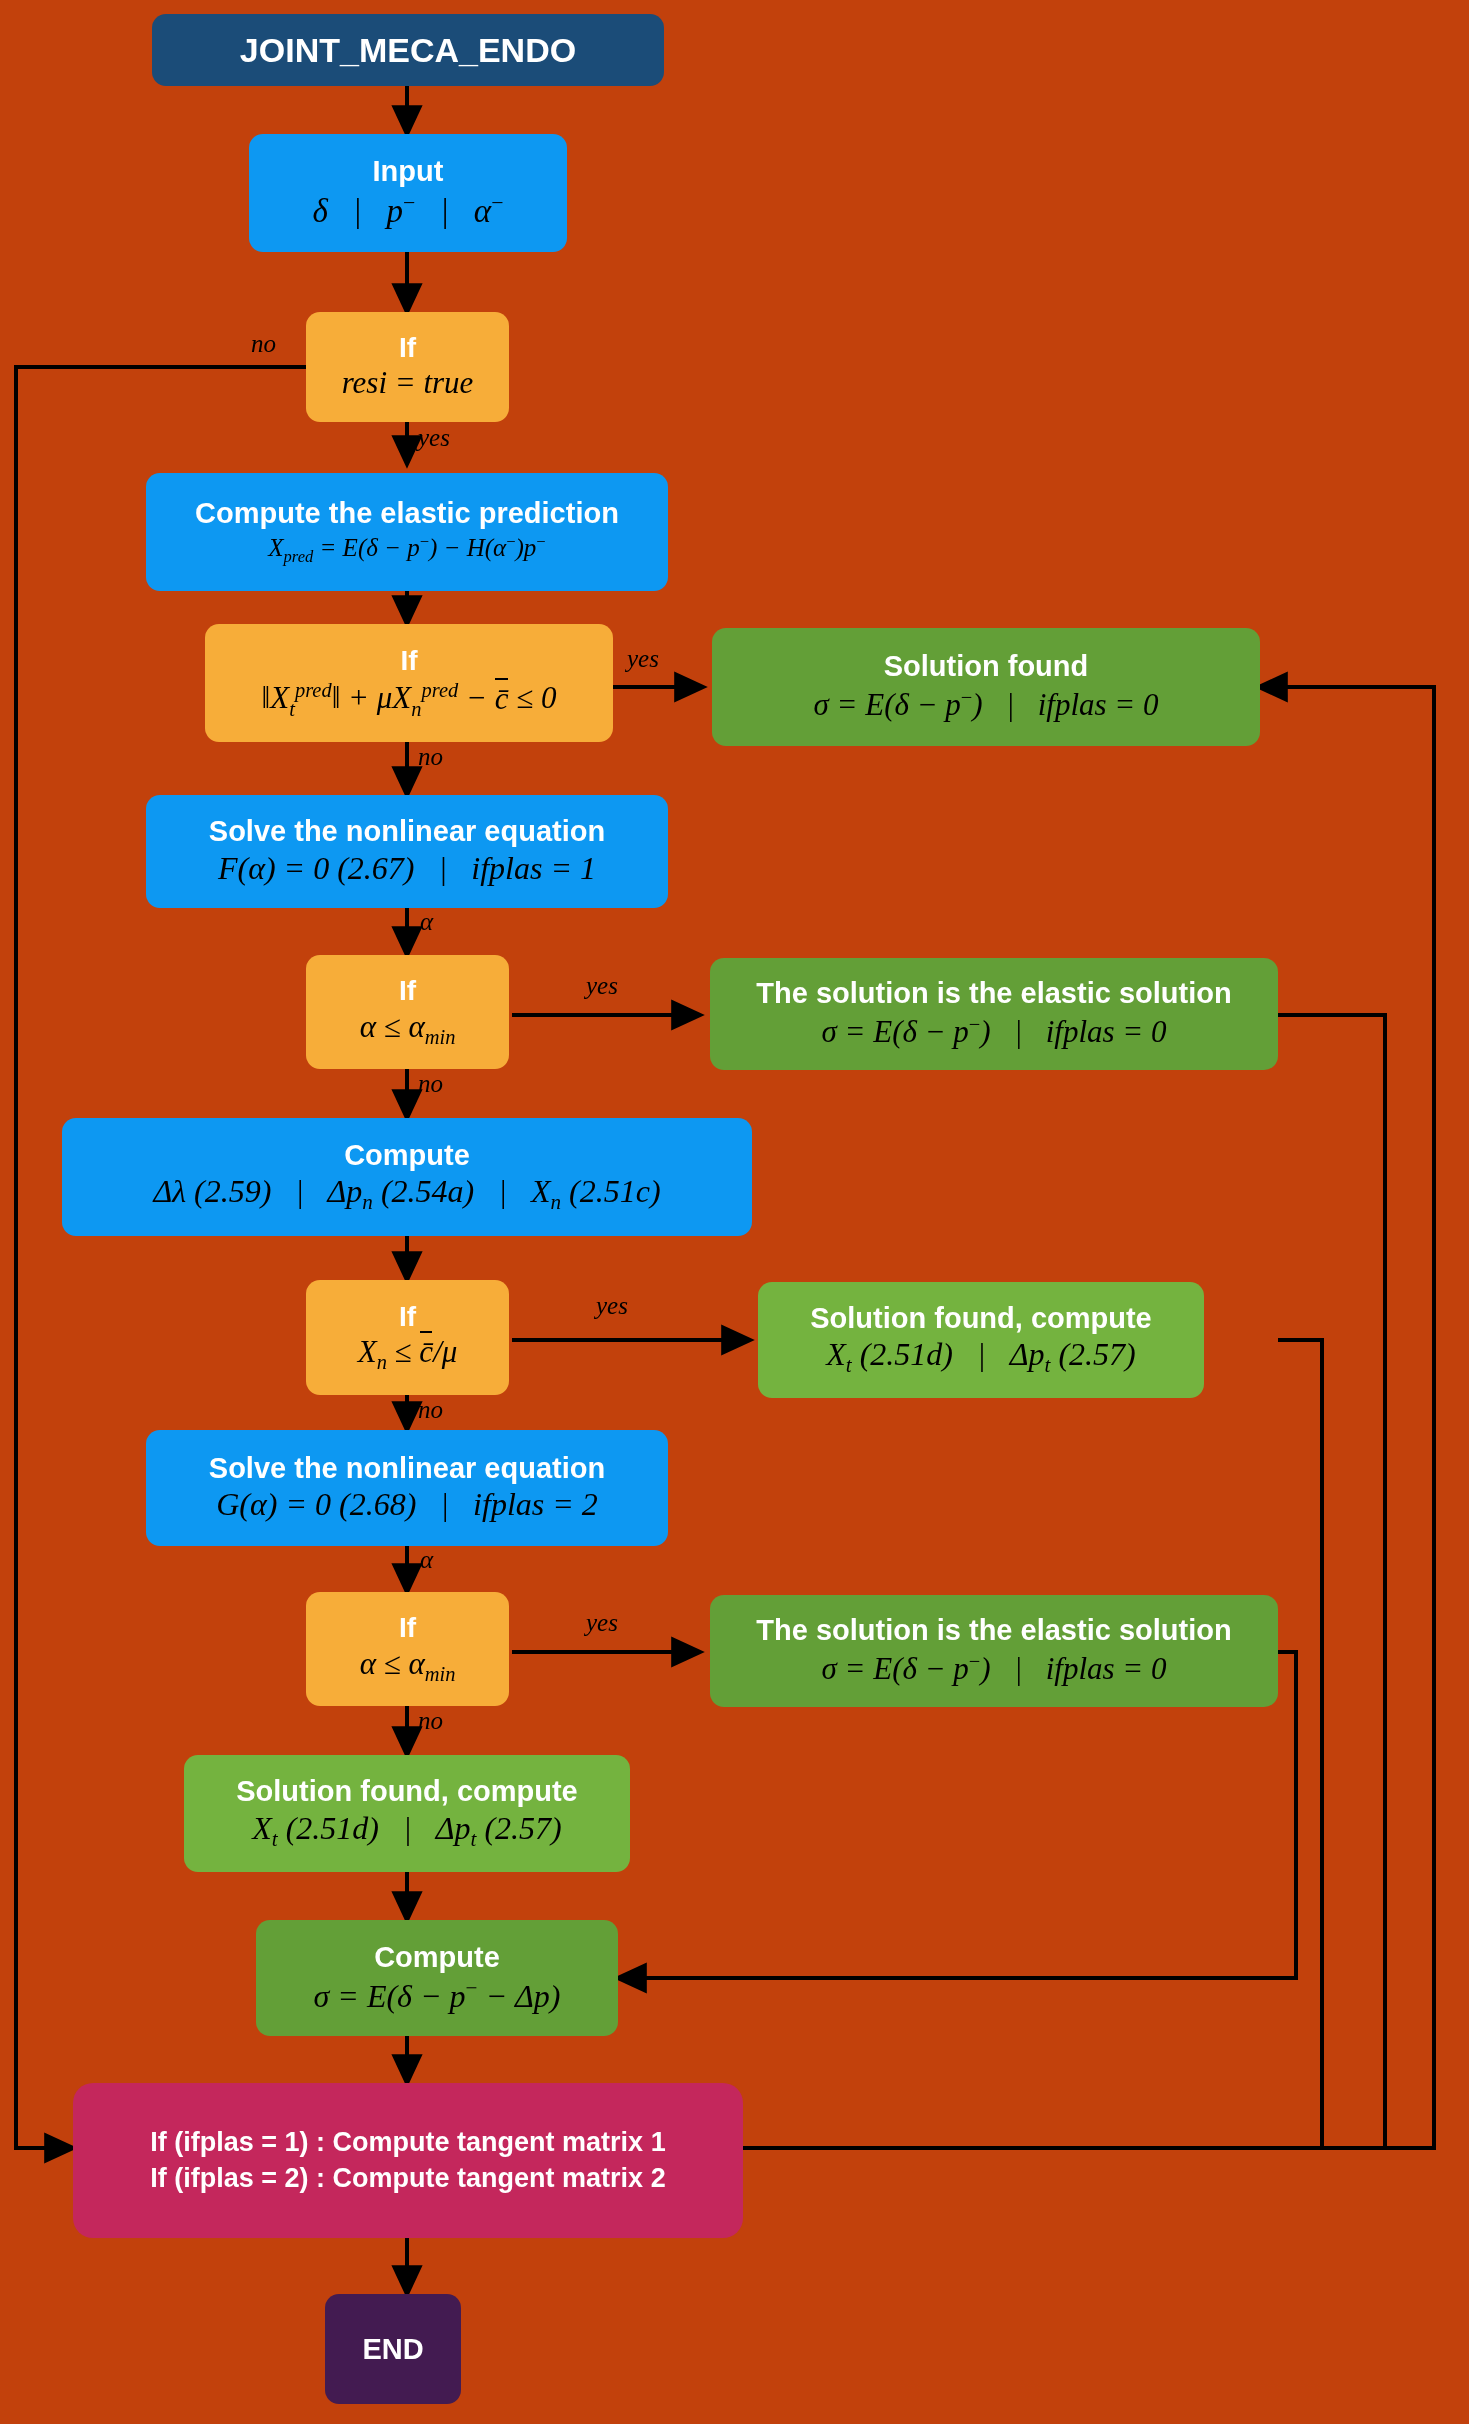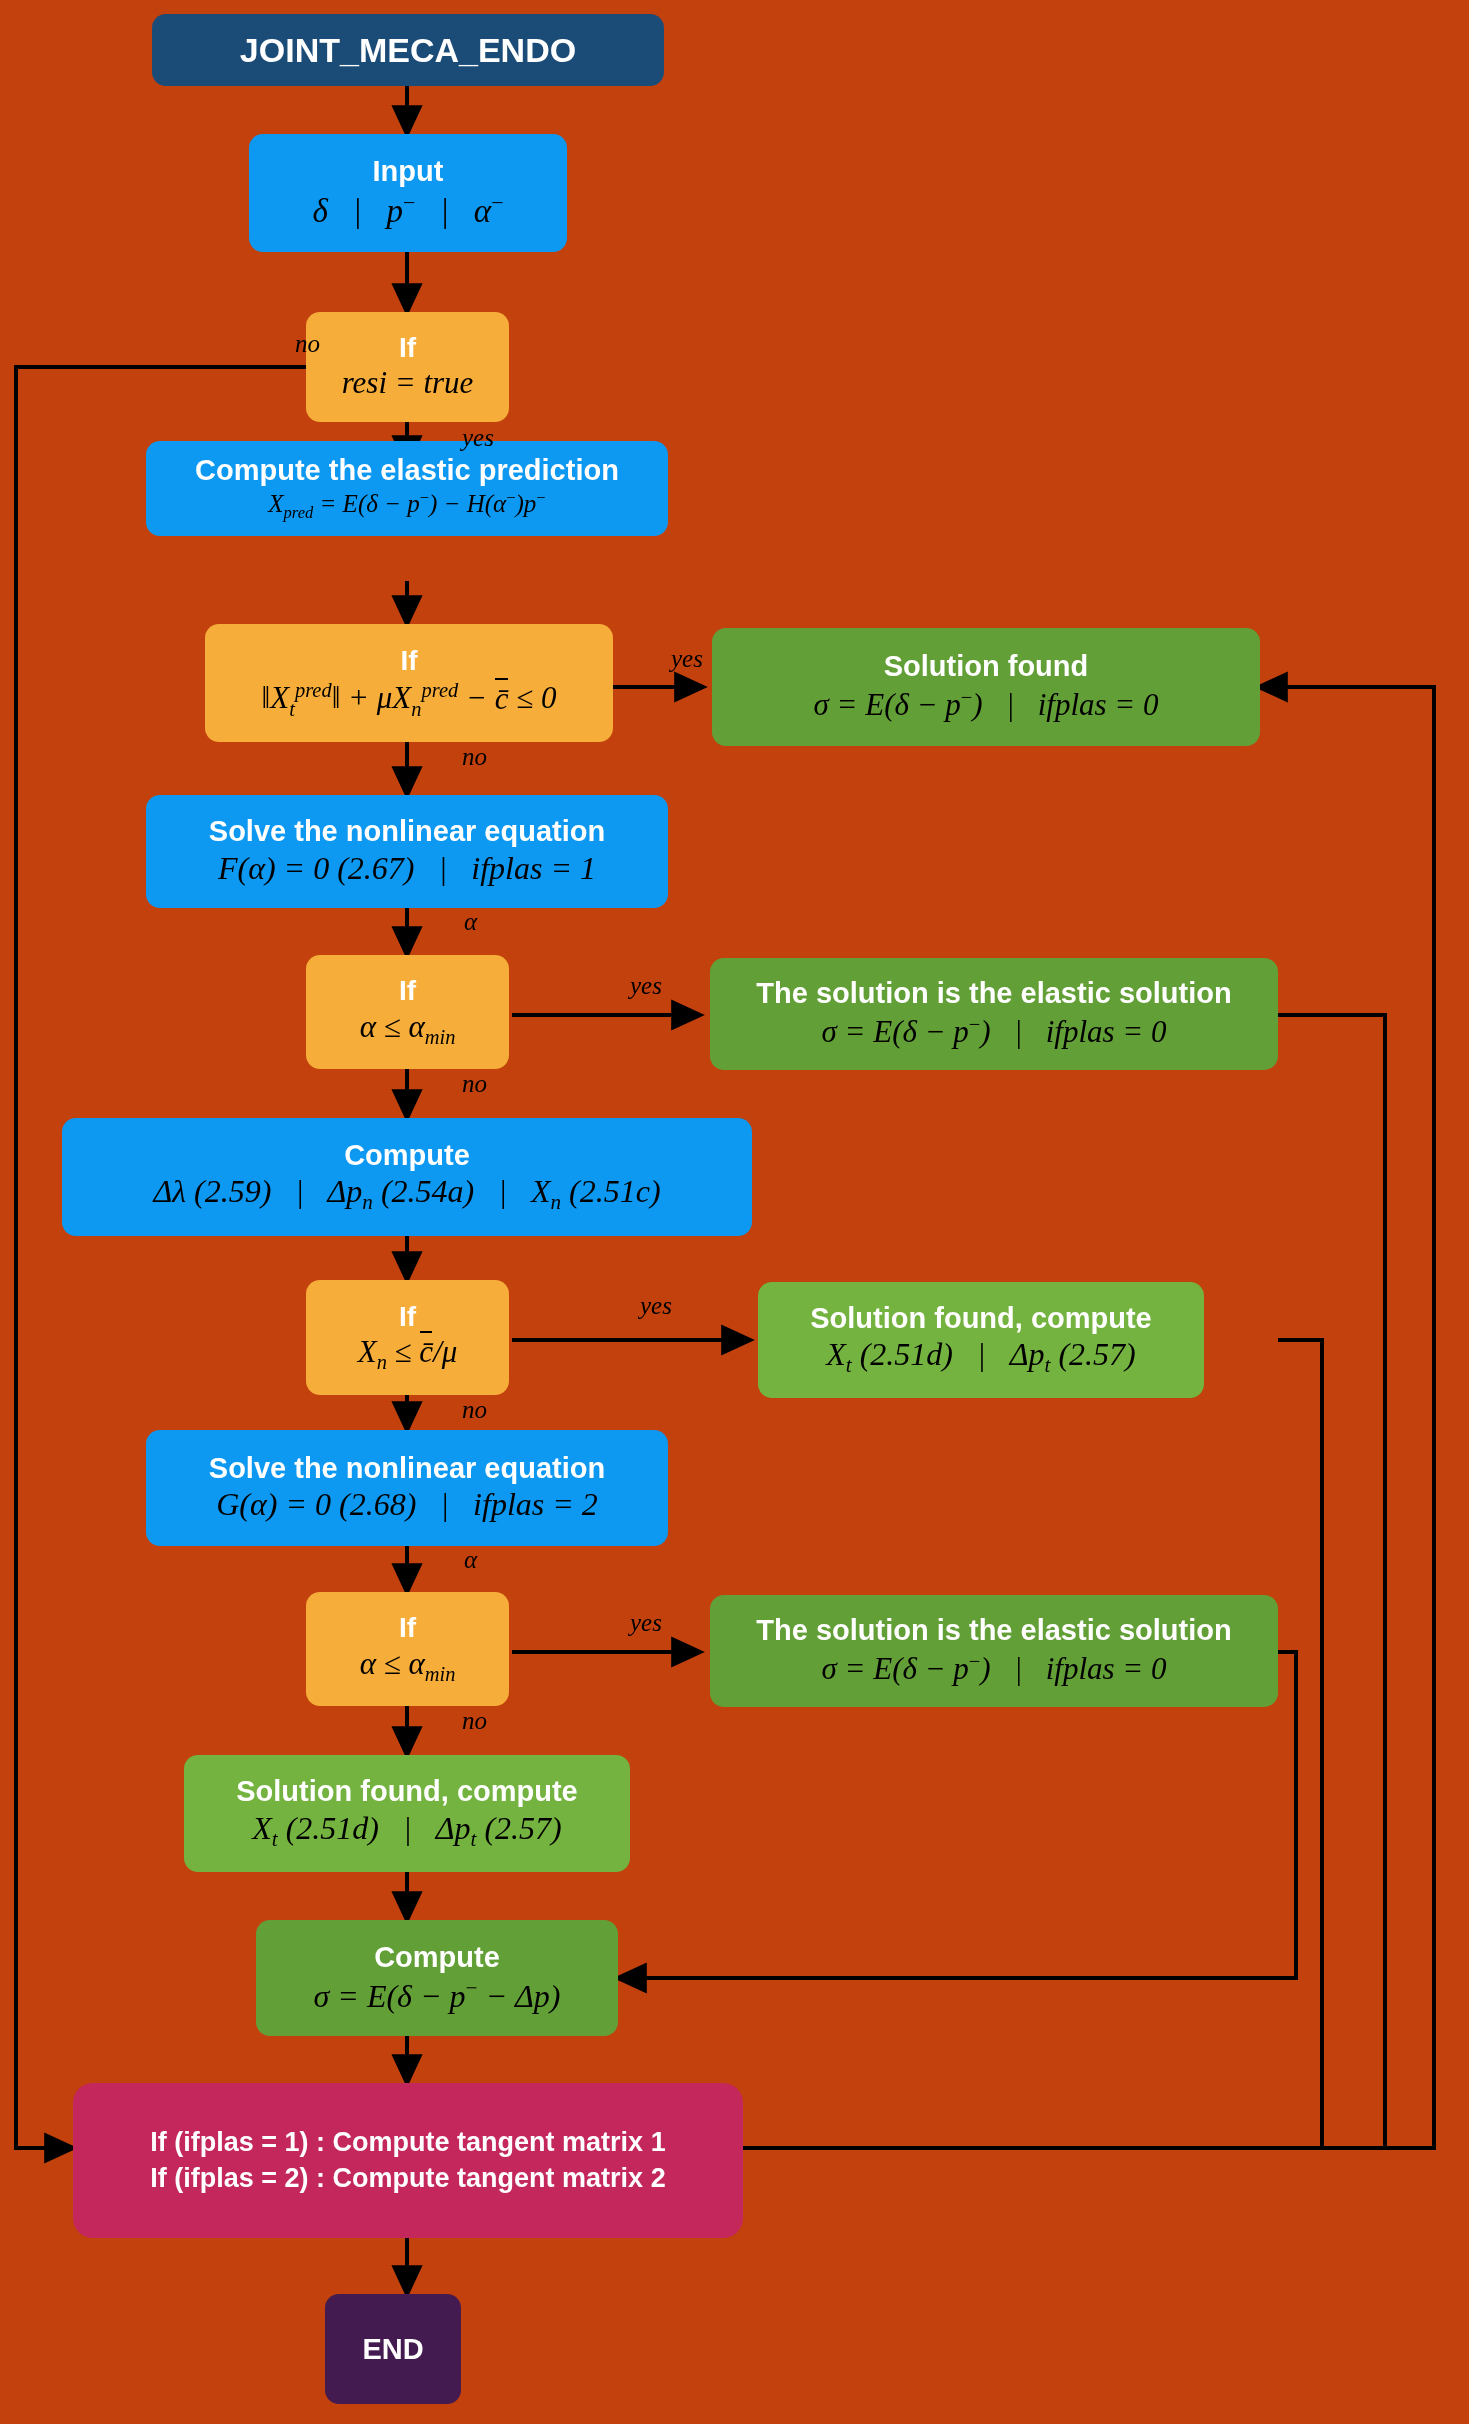--- a/index.html
+++ b/index.html
@@ -16,21 +16,21 @@
 
   .c-navy{background:#1b4c78;}
   .c-blue{background:#0d98f2;}
   .c-orange{background:#f7ad39;}
   .c-green{background:#639f37;}
   .c-lgreen{background:#74b33f;}
   .c-pink{background:#c4275c;}
   .c-purple{background:#431b51;}
 
   .lab{position:absolute;font-family:"Liberation Serif",serif;font-style:italic;
-       font-size:25px;color:#000;white-space:nowrap;margin-left:44px;}
+       font-size:25px;color:#000;white-space:nowrap;}
 
   .pinkline{font-weight:bold;color:#fff;font-size:27px;line-height:1.32;white-space:nowrap;}
   sub{font-size:0.66em;font-style:italic;}
   sup{font-size:0.66em;}
   .ovl{position:relative;}
   .ovl::after{content:"";position:absolute;left:6%;right:6%;top:-0.09em;height:2px;background:#000;}
 </style>
 </head>
 <body>
 
@@ -104,21 +104,21 @@
       δ &nbsp;&nbsp;|&nbsp;&nbsp; p<sup class="up">−</sup>
       &nbsp;&nbsp;|&nbsp;&nbsp; α<sup class="up">−</sup>
     </div>
   </div>
 
   <div class="node c-orange" style="left:306px;top:312px;width:203px;height:110px;">
     <div class="n-title" style="font-size:28px;">If</div>
     <div class="n-math" style="font-size:31px;margin-top:2px;">resi = true</div>
   </div>
 
-  <div class="node c-blue" style="left:146px;top:441px;width:522px;height:95px;">
+  <div class="node c-blue" style="left:146px;top:473px;width:522px;height:118px;">
     <div class="n-title" style="font-size:29px;">Compute the elastic prediction</div>
     <div class="n-math" style="font-size:25px;margin-top:2px;">
       X<sub>pred</sub> = E(δ − p<sup class="up">−</sup>)
       − H(α<sup class="up">−</sup>)p<sup class="up">−</sup>
     </div>
   </div>
 
   <div class="node c-orange" style="left:205px;top:624px;width:408px;height:118px;">
     <div class="n-title" style="font-size:28px;">If</div>
     <div class="n-math" style="font-size:31px;margin-top:2px;">

